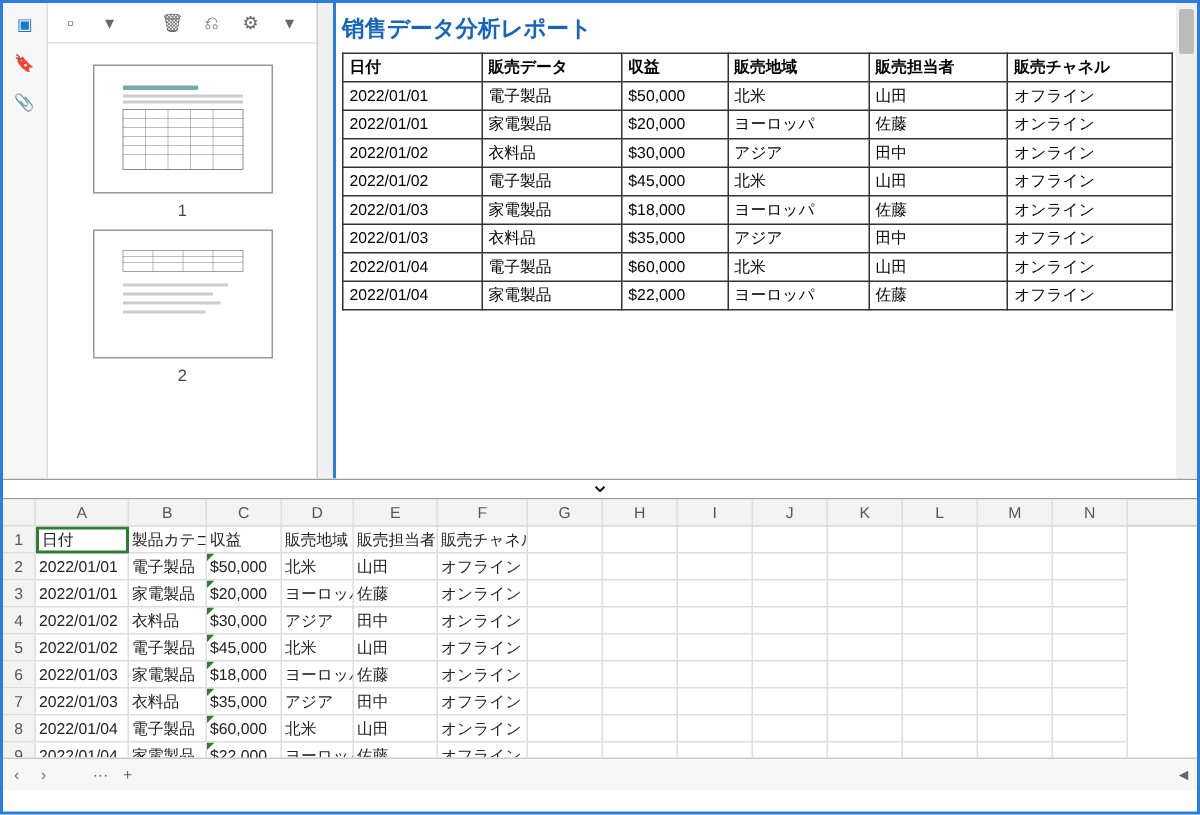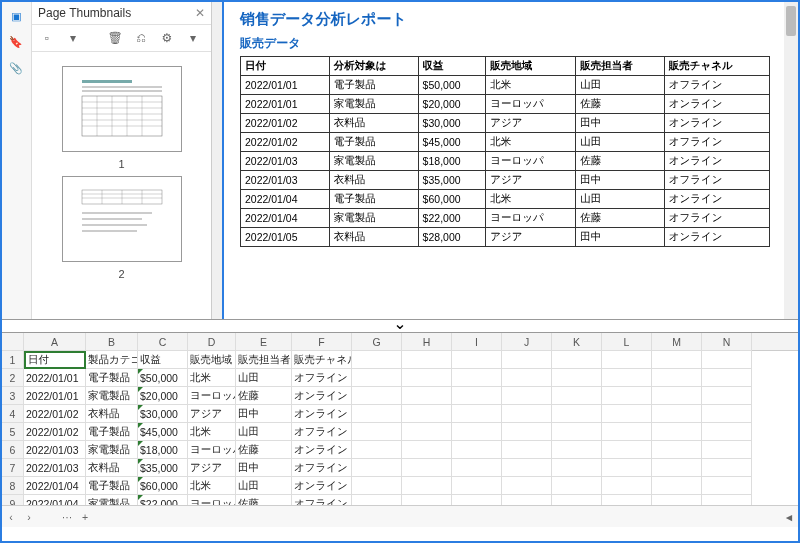--- a/index.html
+++ b/index.html
@@ -12,21 +12,21 @@
 .thumbs-header { display:flex; align-items:center; padding: 4px 6px; border-bottom:1px solid #e0e0e0; font-size:12px; color:#333; }
 .thumbs-toolbar { display:flex; gap:8px; padding:4px 6px; border-bottom:1px solid #e0e0e0; color:#666; }
 .thumbs-toolbar .tbtn { width:18px; height:18px; display:flex; align-items:center; justify-content:center; font-size:12px;}
 .thumbs-body { flex:1; overflow:auto; padding:8px; }
 .thumb { border:1px solid #999; margin:6px auto; width:120px; height:86px; background:#fff; display:flex; align-items:center; justify-content:center; }
 .thumb-mini { width:100px; height:70px; }
 .thumb-mini svg { width:100%; height:100%; }
 .thumb-num { text-align:center; font-size:11px; color:#444; margin-top:2px; }
 
 .doc-area { flex:1; background:#f0f0f0; padding:0 10px; overflow:hidden; position:relative; border:2px solid #2b7de1; border-left:none; border-top:none; border-bottom:none; border-right:none;}
-.doc-inner { background:#fff; margin:0 auto; width:100%; height:100%; border:2px solid #2b7de1; border-bottom:none; border-top:none; padding:8px 16px; overflow:hidden;}
+.doc-inner { background:#fff; margin:0 auto; width:100%; height:100%; border:2px solid #2b7de1; border-bottom:none; border-top:none; padding:8px 4px; overflow:hidden;}
 .doc-title { color:#1565c0; font-size:15px; font-weight:bold; margin-bottom:6px; }
 .doc-para { font-size:11px; line-height:1.5; color:#333; margin-bottom:6px; }
 .doc-subtitle { color:#1565c0; font-size:12px; font-weight:bold; margin:4px 0; }
 .doc-table { border-collapse:collapse; width:100%; font-size:10.5px; }
 .doc-table th, .doc-table td { border:1px solid #333; padding:2px 4px; text-align:left; }
 .scrollbar-right { position:absolute; right:0; top:0; width:14px; height:100%; background:#f0f0f0; }
 .scrollbar-right .sthumb { position:absolute; top:4px; left:2px; width:10px; height:30px; background:#bbb; border-radius:2px;}
 
 .chevron { text-align:center; font-size:16px; color:#000; height:12px; line-height:10px; position:relative; top:-1px; }
 
@@ -55,24 +55,20 @@
 </head>
 <body>
 
 <div class="top-pane">
   <div class="left-rail">
     <div class="icon" style="color:#1976d2;">▣</div>
     <div class="icon">🔖</div>
     <div class="icon">📎</div>
   </div>
   <div class="thumbs-panel">
-    <div class="thumbs-header">
-      <span>Page Thumbnails</span>
-      <span style="margin-left:auto;color:#888;">✕</span>
-    </div>
     <div class="thumbs-toolbar">
       <span class="tbtn">▫</span>
       <span class="tbtn">▾</span>
       <span style="width:8px"></span>
       <span class="tbtn">🗑</span>
       <span class="tbtn">⎌</span>
       <span class="tbtn">⚙</span>
       <span class="tbtn">▾</span>
     </div>
     <div class="thumbs-body">
@@ -109,26 +105,25 @@
               <rect x="10" y="40" width="65" height="2" fill="#ccc"></rect>
               <rect x="10" y="46" width="55" height="2" fill="#ccc"></rect>
             </svg></div>
       </div>
       <div class="thumb-num">2</div>
     </div>
   </div>
   <div class="doc-area">
     <div class="doc-inner">
       <div class="doc-title">销售データ分析レポート</div>
-      <div class="doc-subtitle">販売データ</div>
       <table class="doc-table">
         <thead>
             <tr id="doc-thead">
               <th>日付</th>
-              <th>分析対象は</th>
+              <th>販売データ</th>
               <th>収益</th>
               <th>販売地域</th>
               <th>販売担当者</th>
               <th>販売チャネル</th>
             </tr>
           </thead>
         <tbody id="doc-tbody">
             <tr>
               <td>2022/01/01</td>
               <td>電子製品</td>
@@ -185,28 +180,20 @@
               <td>山田</td>
               <td>オンライン</td>
             </tr>
             <tr>
               <td>2022/01/04</td>
               <td>家電製品</td>
               <td>$22,000</td>
               <td>ヨーロッパ</td>
               <td>佐藤</td>
               <td>オフライン</td>
-            </tr>
-            <tr>
-              <td>2022/01/05</td>
-              <td>衣料品</td>
-              <td>$28,000</td>
-              <td>アジア</td>
-              <td>田中</td>
-              <td>オンライン</td>
             </tr>
           </tbody>
       </table>
     </div>
     <div class="scrollbar-right">
         <div class="sthumb"></div>
       </div>
   </div>
 </div>
 

